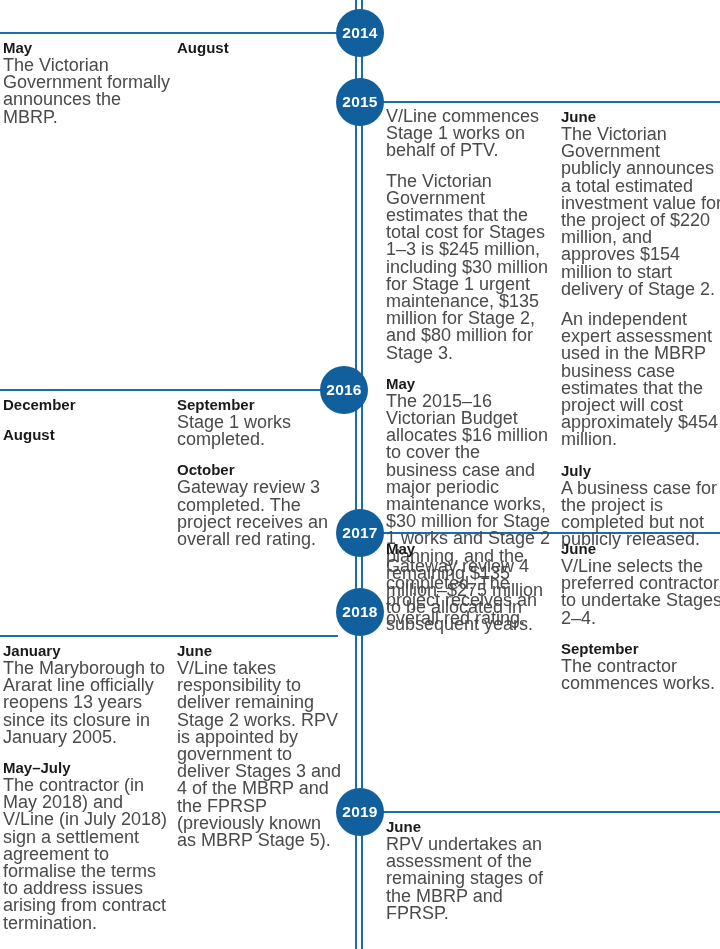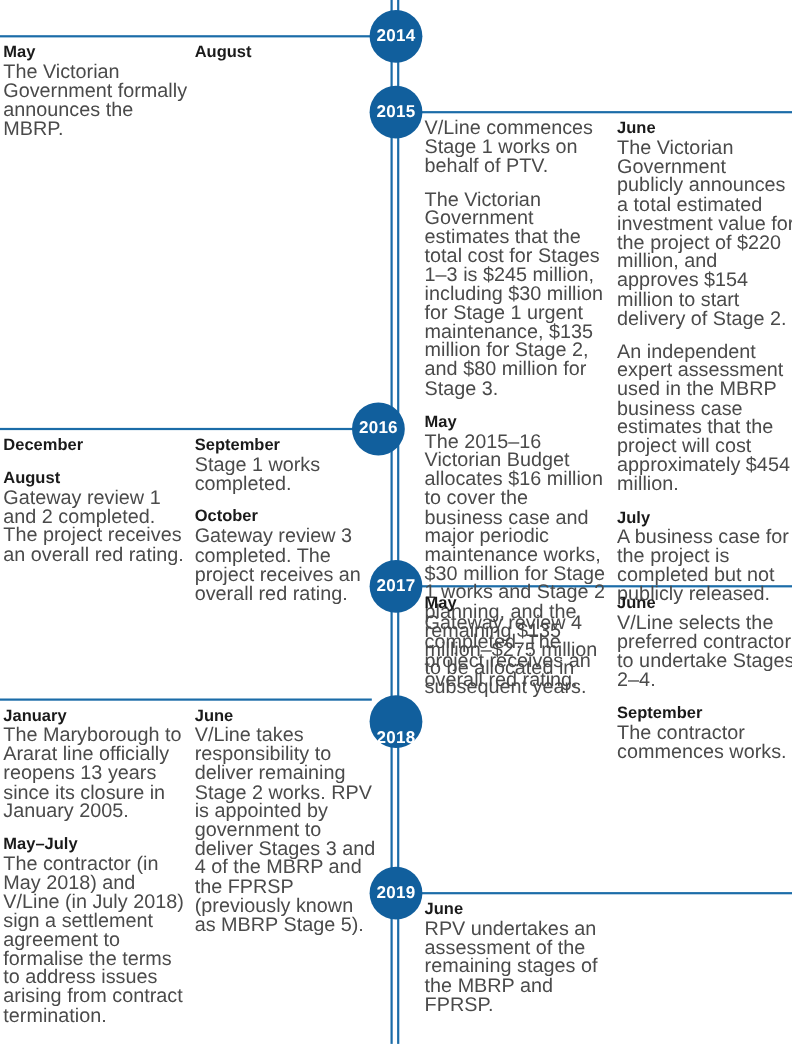--- a/index.html
+++ b/index.html
@@ -110,21 +110,21 @@
   </div>
   <div class="year-node" style="left:336px; top:78px;">
     <span>2015</span>
   </div>
   <div class="year-node" style="left:320px; top:366px;">
     <span>2016</span>
   </div>
   <div class="year-node" style="left:336px; top:509px;">
     <span>2017</span>
   </div>
-  <div class="year-node" style="left:336px; top:632px;align-items:flex-end;">
+  <div class="year-node" style="left:336px; top:588px;">
     <span>2018</span>
   </div>
   <div class="year-node" style="left:336px; top:788px;">
     <span>2019</span>
   </div>
 
   <div class="col" style="left:3px; top:39px; width:168px;">
       <div class="entry">
         <div class="month">May</div>
         <p class="para">The Victorian Government formally announces the MBRP.</p>
@@ -157,21 +157,20 @@
         <p class="para">A business case for the project is completed but not publicly released.</p>
       </div>
     </div>
 
   <div class="col" style="left:3px; top:396px; width:168px;">
       <div class="entry">
         <div class="month">December</div>
       </div>
       <div class="entry">
         <div class="month">August</div>
-        <p class="para">Gateway review 1 and 2 completed. The project receives an overall red rating.</p>
       </div>
     </div>
   <div class="col" style="left:177px; top:396px; width:168px;">
       <div class="entry">
         <div class="month">September</div>
         <p class="para">Stage 1 works completed.</p>
       </div>
       <div class="entry">
         <div class="month">October</div>
         <p class="para">Gateway review 3 completed. The project receives an overall red rating.</p>

